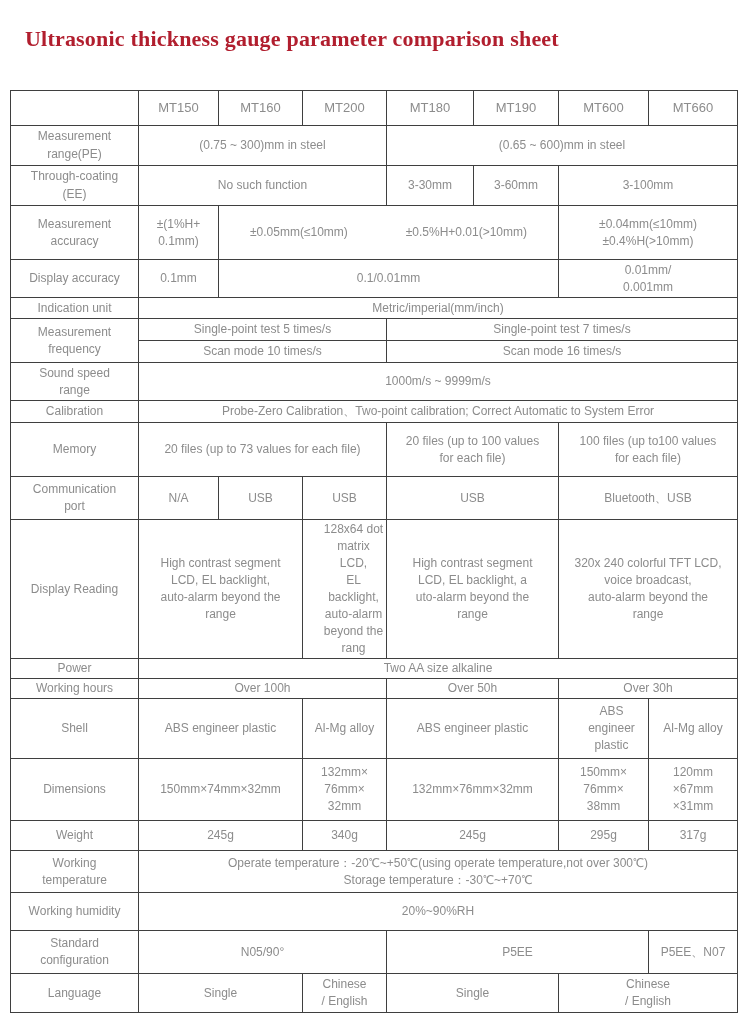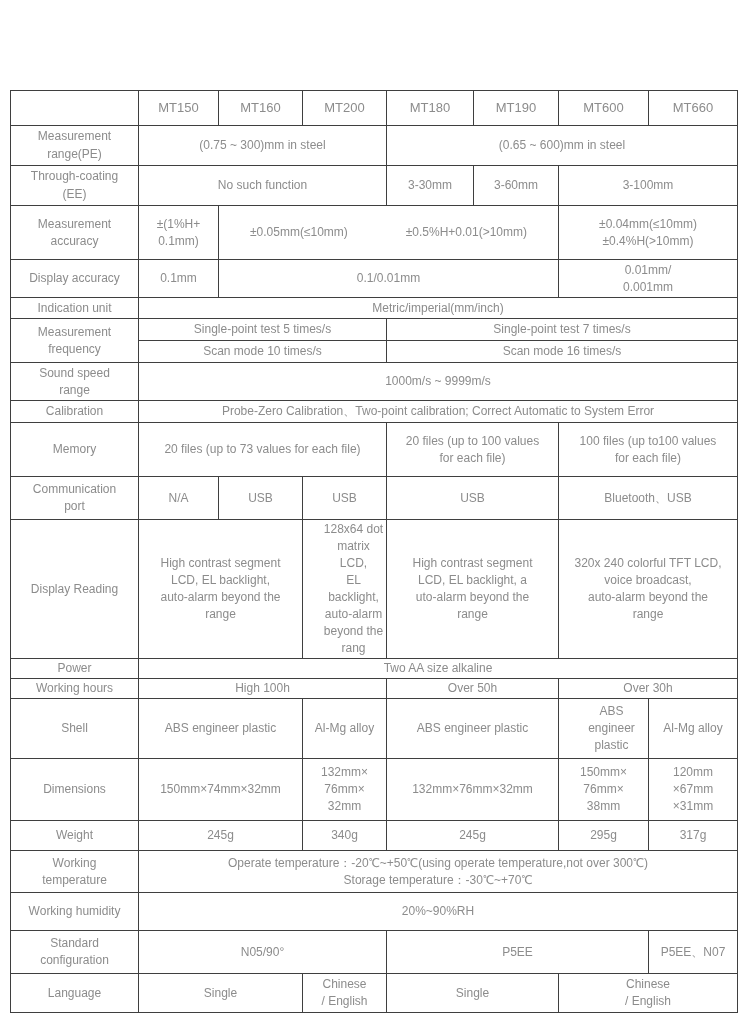--- a/index.html
+++ b/index.html
@@ -37,20 +37,21 @@
   tr.h35 { height: 35px; border-radius: 17px; } tr.h40 { height: 40px; } tr.h38 { height: 38px; }
   tr.h21 { height: 21px; } tr.h22 { height: 22px; } tr.h54 { height: 54px; }
   tr.h43 { height: 43px; } tr.h133 { height: 133px; } tr.h20 { height: 20px; }
   tr.h60 { height: 60px; } tr.h62 { height: 62px; } tr.h30 { height: 30px; }
   tr.h42 { height: 42px; } tr.h39 { height: 39px; }
 </style>
 </head>
 <body>
 
 <div class="page">
+  <div class="title">Ultrasonic thickness gauge parameter comparison sheet</div>
 
   <table class="spec">
     <colgroup>
       <col style="width:128px">
         <col style="width:80px">
         <col style="width:84px">
         <col style="width:84px">
       <col style="width:87px">
         <col style="width:85px">
         <col style="width:90px">
@@ -176,21 +177,21 @@
 range</td>
     </tr>
 
     <tr class="h20">
       <td class="rowlabel">Power</td>
       <td colspan="7">Two AA size alkaline</td>
     </tr>
 
     <tr class="h20">
       <td class="rowlabel">Working hours</td>
-      <td colspan="3">High 100h</td>
+      <td colspan="3">Over 100h</td>
       <td colspan="2">Over 50h</td>
       <td colspan="2">Over 30h</td>
     </tr>
 
     <tr class="h60">
       <td class="rowlabel">Shell</td>
       <td colspan="2">ABS engineer plastic</td>
       <td>Al-Mg alloy</td>
       <td colspan="2">ABS engineer plastic</td>
       <td class="tl" style="padding-left:18px">ABS engineer

